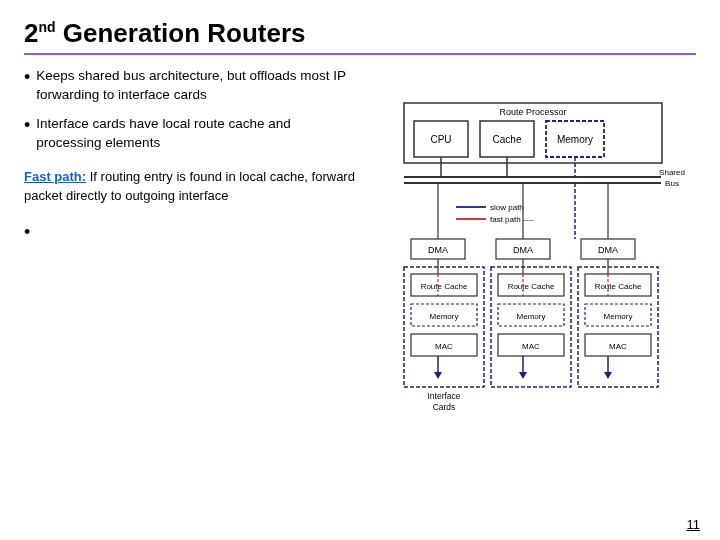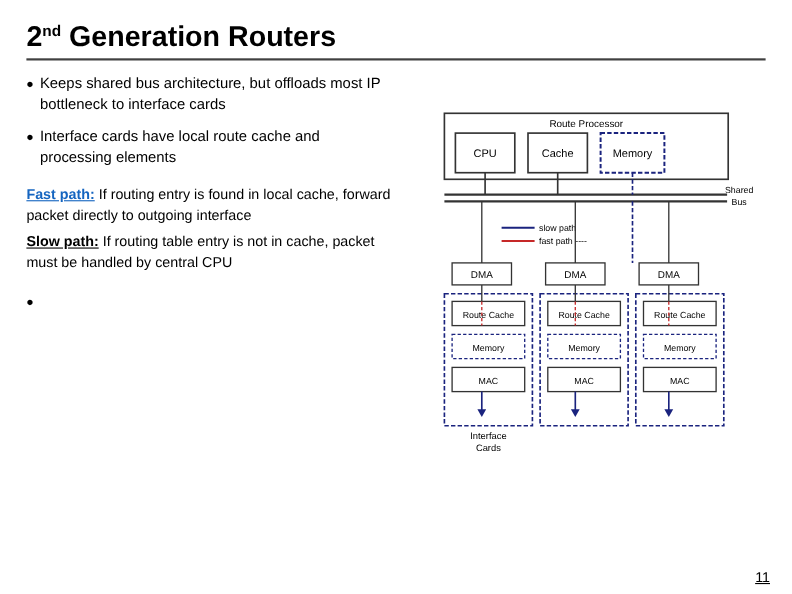--- a/index.html
+++ b/index.html
@@ -17,21 +17,21 @@
       height: 540px;
       padding: 18px 24px 12px 24px;
       display: flex;
       flex-direction: column;
     }
 
     .title-bar {
       display: flex;
       align-items: center;
       margin-bottom: 8px;
-      border-bottom: 2px solid #404040;
+      border-bottom: 2px solid #8b5cf6;
       padding-bottom: 4px;
     }
 
     .title-superscript {
       font-size: 14px;
       vertical-align: super;
       font-weight: bold;
       color: #000;
     }
 
@@ -135,35 +135,32 @@
       <span>2</span><span class="title-superscript">nd</span><span> Generation Routers</span>
     </span>
   </div>
 
   <div class="content-area">
 
     <div class="left-panel">
 
       <div class="bullet-item">
         <span class="bullet-dot">•</span>
-        <span>Keeps shared bus architecture, but offloads most IP bottleneck to interface cards</span>
+        <span>Keeps shared bus architecture, but offloads most IP forwarding to interface cards</span>
       </div>
 
       <div class="bullet-item">
         <span class="bullet-dot">•</span>
         <span>Interface cards have local route cache and processing elements</span>
       </div>
 
       <div class="fast-slow-section">
         <div>
           <span class="fast-label">Fast path:</span><span> If routing entry is found in local cache, forward packet directly to outgoing interface</span>
         </div>
-        <div style="margin-top:4px;">
-          <span class="slow-label">Slow path:</span><span> If routing table entry is not in cache, packet must be handled by central CPU</span>
-        </div>
       </div>
 
       <div class="drawback-item">
         <span class="bullet-dot">•</span>
       </div>
     </div>
 
     <div class="right-panel">
       <svg class="diagram-svg" viewBox="0 0 320 410">
 

